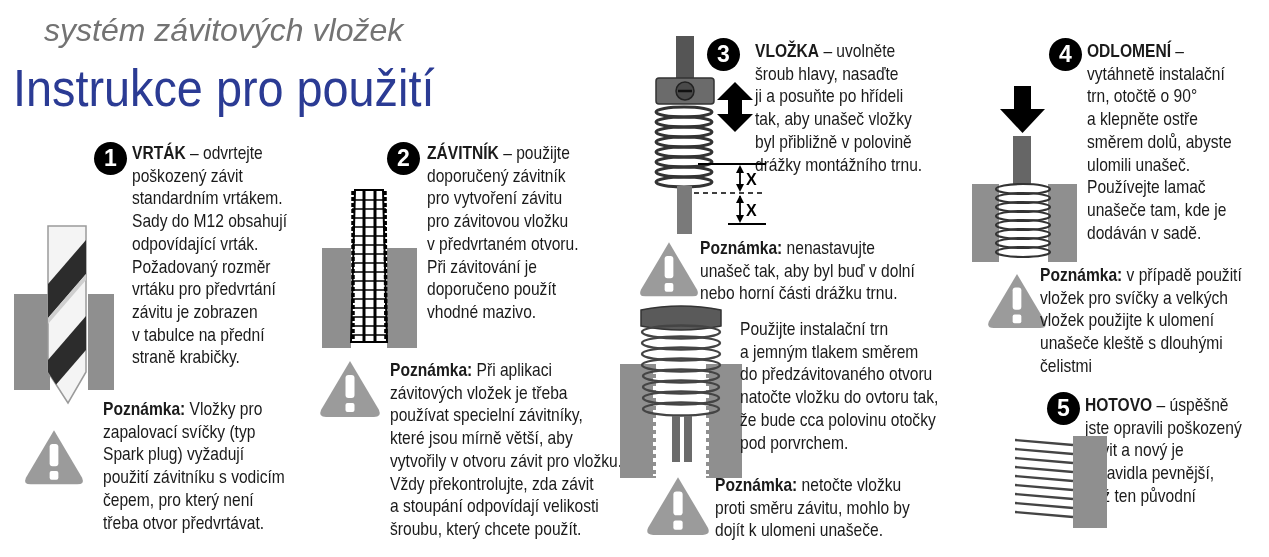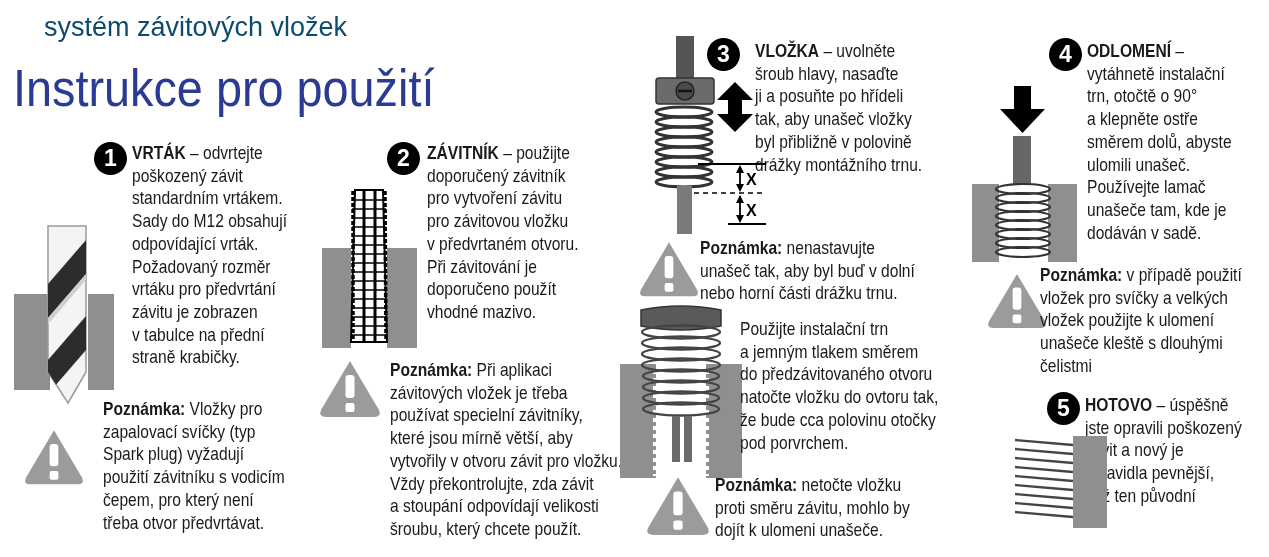--- a/index.html
+++ b/index.html
@@ -3,21 +3,21 @@
 <meta charset="utf-8">
 <style>
   html,body{margin:0;padding:0;background:#fff;}
   .canvas{position:relative;width:1269px;height:557px;background:#fff;overflow:hidden;
           font-family:"Liberation Sans",sans-serif;color:#1a1a1a;}
   .abs{position:absolute;}
   .txt{font-size:19px;line-height:22.7px;color:#1a1a1a;}
   .cx{transform:scaleX(0.82);transform-origin:0 0;}
   .ws{white-space:pre-line;}
   .b{font-weight:bold;}
-  .supertitle{font-size:27px;color:#0c4a6e;}
+  .supertitle{font-size:32px;color:#737373;font-style:italic;}
   .title{font-size:52px;color:#2b3b94;transform:scaleX(0.9);transform-origin:0 0;white-space:nowrap;}
   .badge{width:33px;height:33px;border-radius:50%;background:#000;color:#fff;font-weight:bold;
          font-size:23px;display:flex;align-items:center;justify-content:center;}
   svg{display:block;}
 </style>
 </head>
 <body>
 
 <div class="canvas">
 

